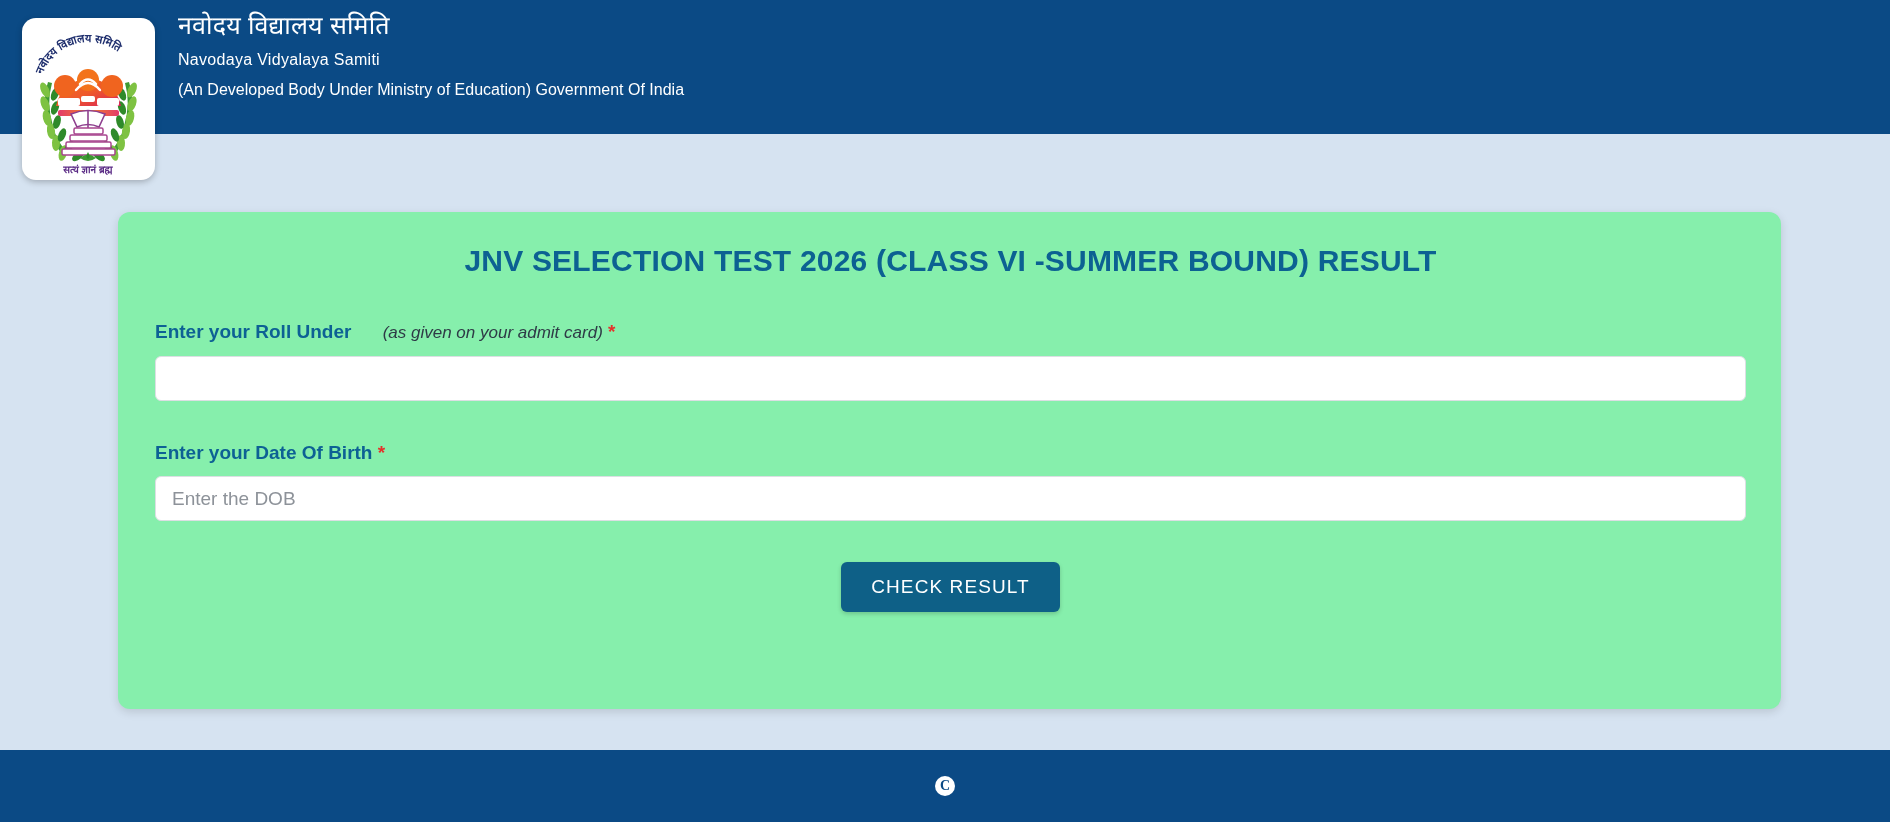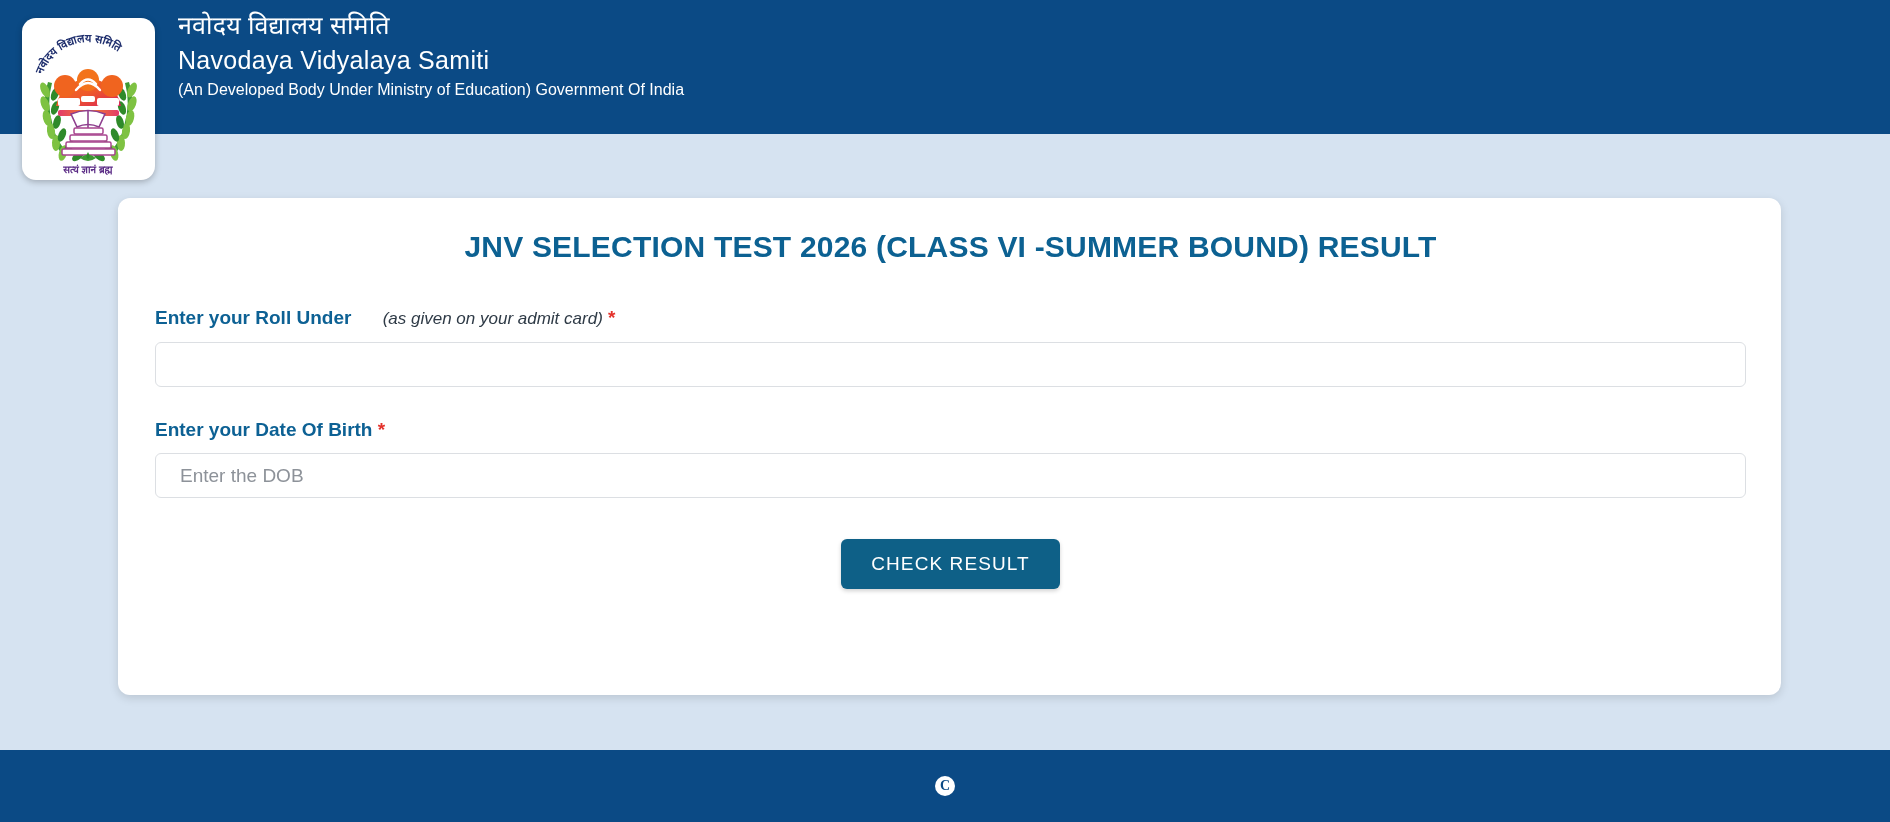--- a/index.html
+++ b/index.html
@@ -60,44 +60,44 @@
   .hdr-hindi {
     font-size: 25px;
     font-weight: 400;
     line-height: 34px;
     letter-spacing: 0.2px;
     color: #ffffff;
     white-space: nowrap;
   }
 
   .hdr-english {
-    font-size: 25px;
+    font-size: 16px;
     font-weight: 400;
     line-height: 36px;
     letter-spacing: 0.3px;
     color: #ffffff;
     white-space: nowrap;
   }
 
   .hdr-sub {
     font-size: 16px;
     font-weight: 400;
     line-height: 24px;
     color: #ffffff;
     white-space: nowrap;
   }
 
   
   .content-card {
     position: absolute;
     left: 118px;
-    top: 198px;
+    top: 212px;
     width: 1663px;
     height: 497px;
-    background: #ffffff;
+    background: #86efac;
     border-radius: 12px;
     box-shadow: 0 3px 10px rgba(0,0,0,0.13);
   }
 
   .card-title {
     position: absolute;
     top: 32px;
     left: 0;
     width: 1665px;
     text-align: center;
@@ -138,30 +138,30 @@
 
   .text-input {
     display: block;
     width: 1591px;
     height: 45px;
     border: 1px solid #dcdfe3;
     border-radius: 6px;
     background: #ffffff;
     font-size: 19px;
     color: #3a3f45;
-    padding: 0 24px;
+    padding: 0 16px;
     font-family: "Liberation Sans", sans-serif;
     outline: none;
   }
 
   .text-input::placeholder {
     color: #8d9299;
   }
 
-  .field-block-2 { margin-top: 31px; }
+  .field-block-2 { margin-top: 40px; }
 
   .btn-row {
     margin-top: 41px;
     text-align: center;
   }
 
   .check-btn {
     display: inline-block;
     background: #0e6087;
     color: #ffffff;

